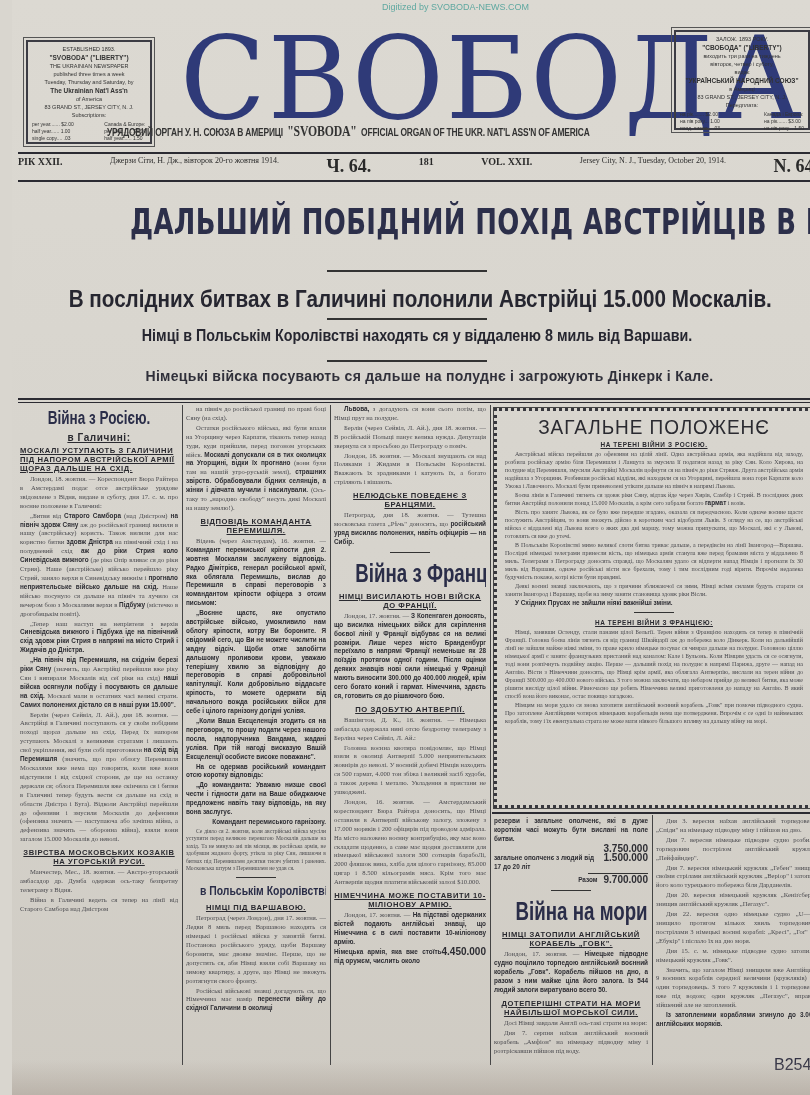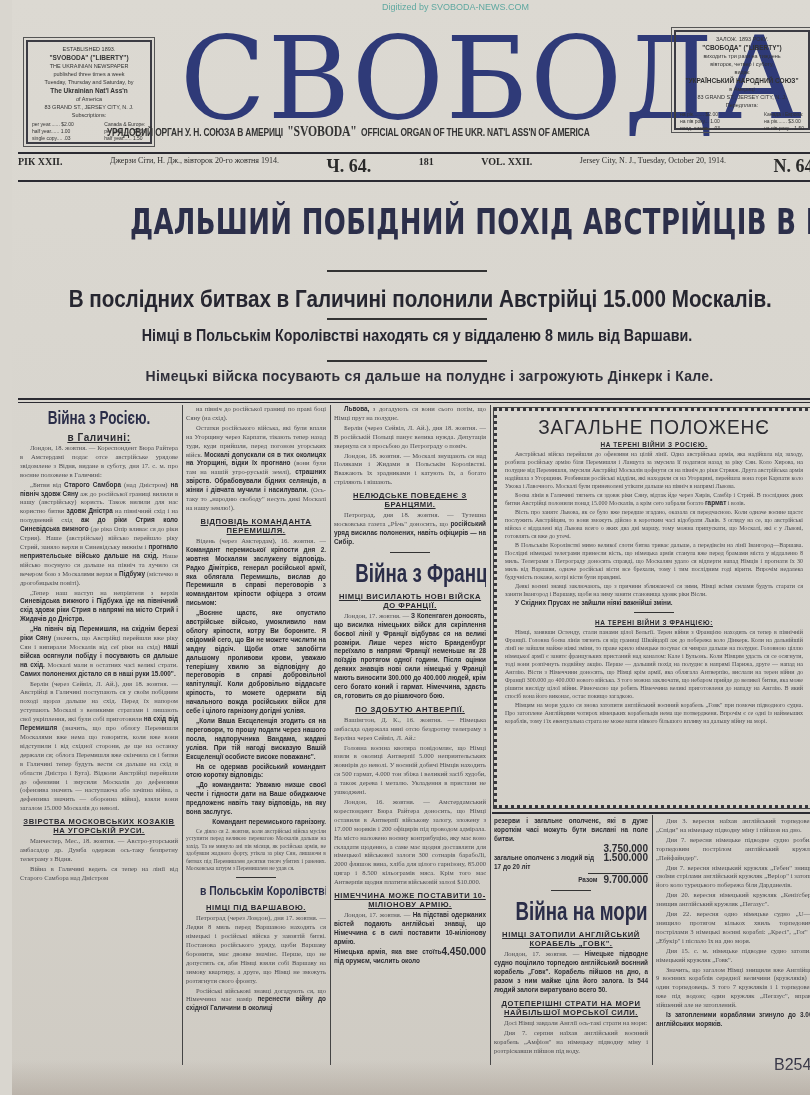--- a/index.html
+++ b/index.html
@@ -194,20 +194,21 @@
   <div class="abs rule" style="left:6px; top:402px; width:798px; height:1px;"></div>
 
   <div class="abs vsep" style="left:170px; top:405px; height:660px;"></div>
   <div class="abs vsep" style="left:318px; top:405px; height:660px;"></div>
   <div class="abs vsep" style="left:478px; top:405px; height:660px;"></div>
   <div class="abs vsep" style="left:640px; top:815px; height:250px;"></div>
 
   <div class="abs col" style="left:8px; top:405px; width:158px; height:658px;">
     <div class="midsec" style="font-size:18px; line-height:22px; transform:scaleX(0.75);">Війна з Росією.</div>
     <div class="sec" style="font-size:10px;">в Галичині:</div>
+    <div class="sec" style="text-align:left;">МОСКАЛІ УСТУПАЮТЬ З ГАЛИЧИНИ ПІД НАПОРОМ АВСТРІЙСЬКОЇ АРМІЇ ЩОРАЗ ДАЛЬШЕ НА СХІД.</div>
     <p>Лондон, 18. жовтня. — Кореспондент Бюра Райтера в Амстердамі подає отсе австрійське урядове звідомлене з Відня, видане в суботу, дня 17. с. м. про воєнне положене в Галичині:</p>
     <p><span>„Битви від </span><span class="bold">Старого Самбора</span><span> (над Дністром) </span><span class="bold">на північ здовж Сяну</span><span> аж до російської границі вилили в нашу (австрійську) користь. Також вилили для нас користно битви </span><span class="bold">здовж Дністра</span><span> на північний схід і на полудневий схід </span><span class="bold">аж до ріки Стрия коло Синевідська вижного</span><span> (де ріка Опір вливає ся до ріки Стрия). Наше (австрійське) військо перейшло ріку Стрий, заняло верхи в Синевідську вижнім і </span><span class="bold">прогнало неприятельське військо дальше на схід.</span><span> Наше військо посунуло ся дальше на північ та лучило ся вечером бою з Москалями верхи в </span><span class="bold">Підбужу</span><span> (містечко в дрогобицькім повіті).</span></p>
     <p><span>„Тепер наш наступ на непріятеля з верхів </span><span class="bold">Синевідська вижного і Підбужа іде на північний схід здовж ріки Стрия в напрямі на місто Стрий і Жидачів до Дністра.</span></p>
     <p><span class="bold">„На північ від Перемишля, на східнім березі ріки Сяну</span><span> (значить, що Австрійці перейшли вже ріку Сян і випирали Москалів від сеї ріки на схід) </span><span class="bold">наші війска осягнули побіду і посувають ся дальше на схід.</span><span> Москалі мали в остатних часі великі страти. </span><span class="bold">Самих полонених дістало ся в наші руки 15.000".</span></p>
     <p><span>Берлін (через Сейвіл, Л. Ай.), дня 18. жовтня. — Австрійці в Галичині поступають ся у своїм побідним поході щораз дальше на схід. Перед їх напором уступають Москалі з великими стратами і лишають свої укріплення, які були собі приготовили </span><span class="bold">на схід від Перемишля</span><span> (значить, що про облогу Перемишля Москалями вже нема що говорити, коли вже вони відступили і від східної сторони, де ще на останку держали ся; облога Перемишля вже скінчила ся і битви в Галичині тепер будуть вести ся дальше на схід в области Дністра і Буга). Відколи Австрійці перейшли до офензиви і змусили Москалів до дефензиви (офензива значить — наступаюча або зачіпна війна, а дефензива значить — оборонна війна), взяли вони загалом 15.000 Москалів до неволі.</span></p>
     <div class="sec">ЗВІРСТВА МОСКОВСЬКИХ КОЗАКІВ НА УГОРСЬКІЙ РУСИ.</div>
     <p>Манчестер, Мес., 18. жовтня. — Австро-угорський амбасадор др. Думба одержав ось-таку безпретну телеграму з Відня.</p>
     <p>Війна в Галичині ведеть ся тепер на лінії від Старого Самбора над Дністром</p>
   </div>
 

